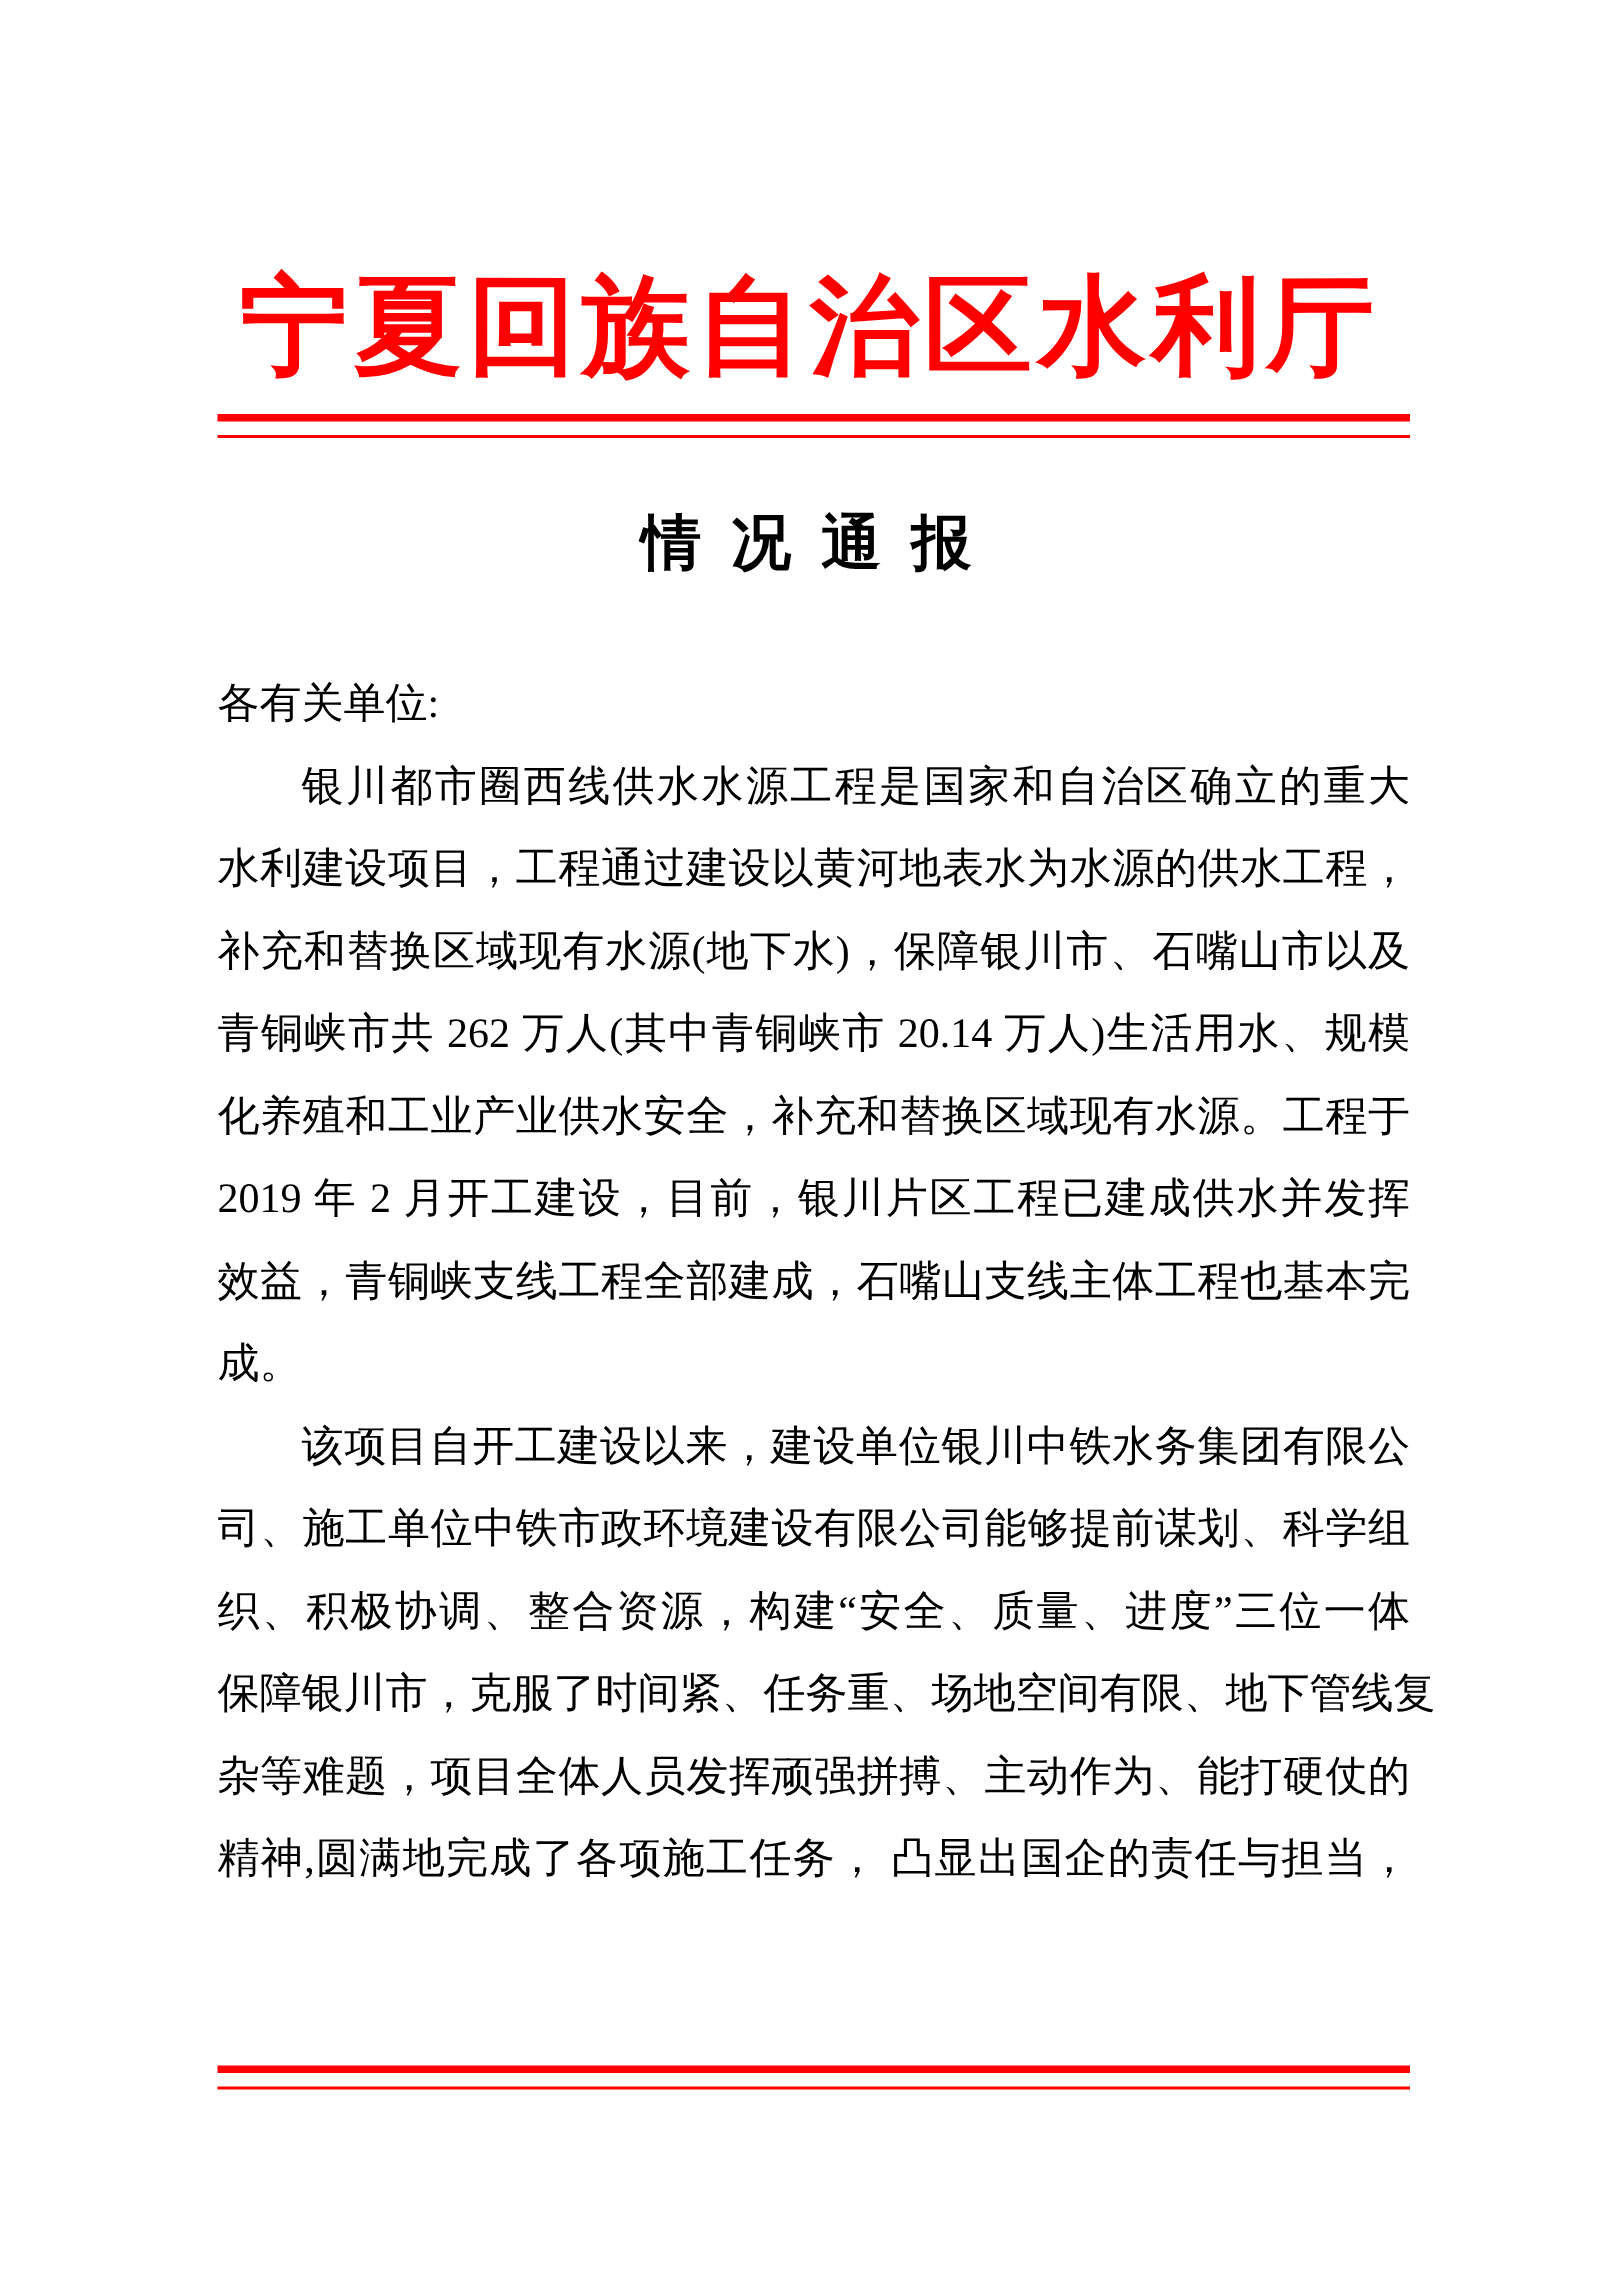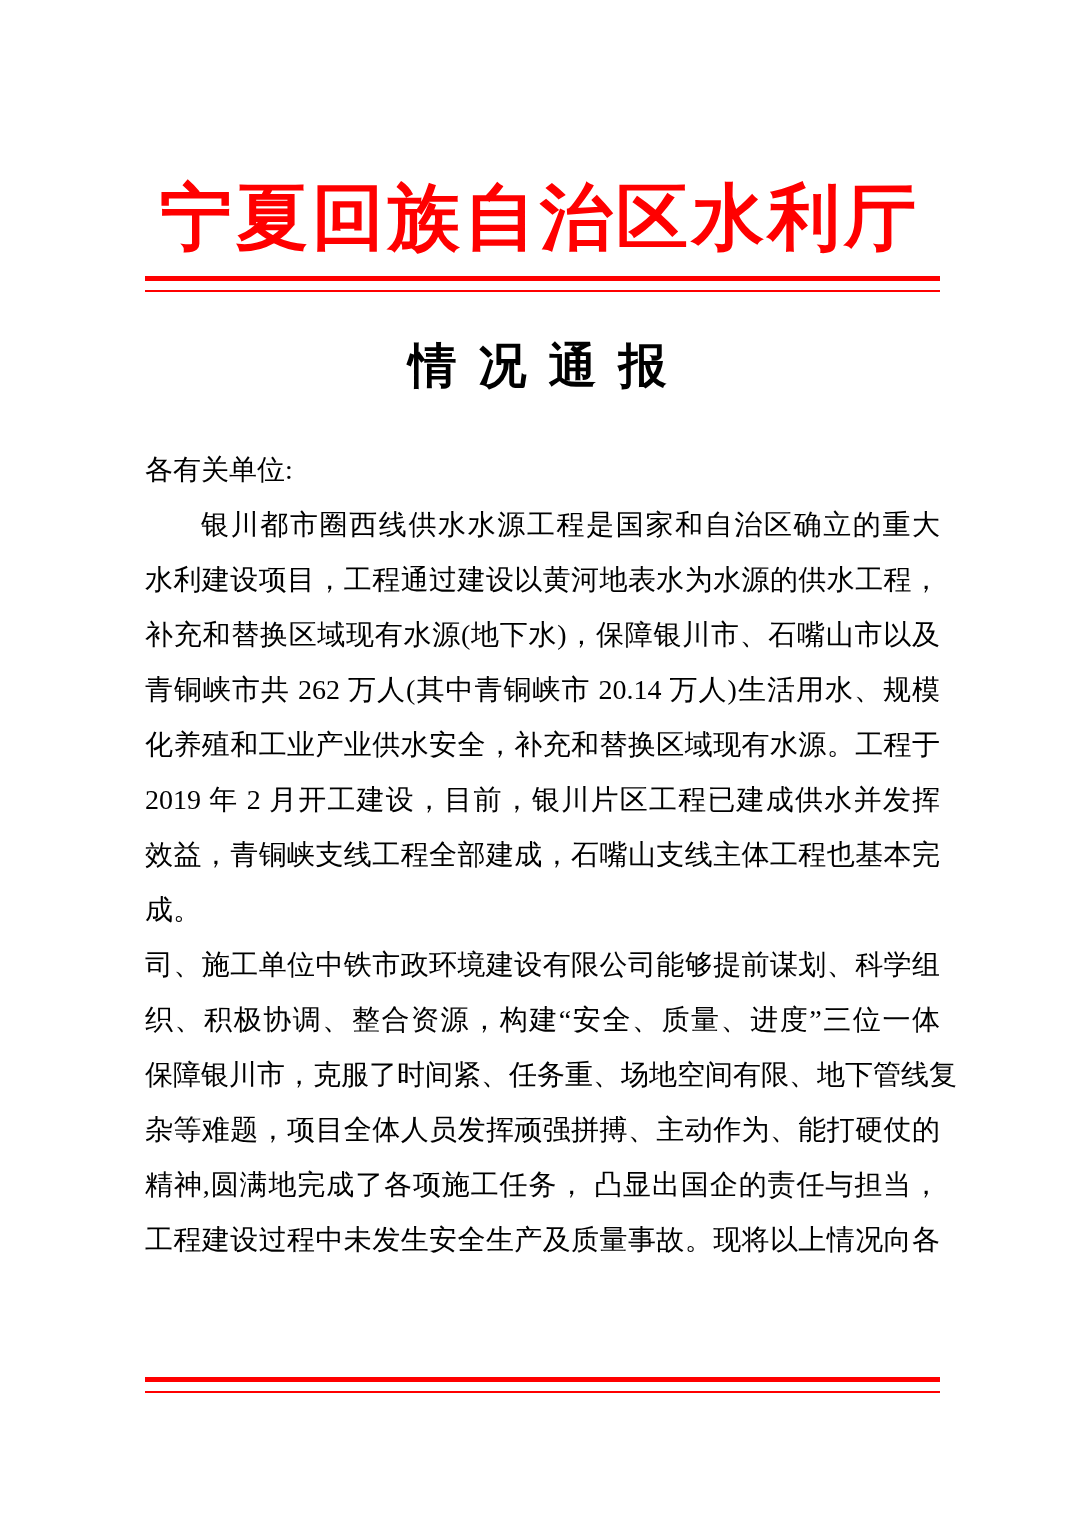--- a/index.html
+++ b/index.html
@@ -43,21 +43,21 @@
     height: 2px;
     background: var(--accent, #ff0000);
     margin-top: 9px;
   }
   .doc-title {
     position: absolute;
     left: 0;
     top: 334px;
     width: 1080px;
     text-align: center;
-    font-size: 48px;
+    font-size: 40px;
     font-weight: bold;
     color: #000000;
     letter-spacing: 5px;
     white-space: nowrap;
   }
   .body-text {
     position: absolute;
     left: 145px;
     top: 442px;
     width: 795px;
@@ -93,24 +93,24 @@
 <div class="body-text">
   <div class="line no-just">各有关单位:</div>
   <div class="line indent">银川都市圈西线供水水源工程是国家和自治区确立的重大</div>
   <div class="line">水利建设项目，工程通过建设以黄河地表水为水源的供水工程，</div>
   <div class="line">补充和替换区域现有水源(地下水)，保障银川市、石嘴山市以及</div>
   <div class="line">青铜峡市共 262 万人(其中青铜峡市 20.14 万人)生活用水、规模</div>
   <div class="line">化养殖和工业产业供水安全，补充和替换区域现有水源。工程于</div>
   <div class="line">2019 年 2 月开工建设，目前，银川片区工程已建成供水并发挥</div>
   <div class="line">效益，青铜峡支线工程全部建成，石嘴山支线主体工程也基本完</div>
   <div class="line no-just">成。</div>
+  <div class="line indent">该项目自开工建设以来，建设单位银川中铁水务集团有限公</div>
   <div class="line">司、施工单位中铁市政环境建设有限公司能够提前谋划、科学组</div>
   <div class="line">织、积极协调、整合资源，构建“安全、质量、进度”三位一体</div>
   <div class="line">保障银川市，克服了时间紧、任务重、场地空间有限、地下管线复</div>
   <div class="line">杂等难题，项目全体人员发挥顽强拼搏、主动作为、能打硬仗的</div>
   <div class="line">精神,圆满地完成了各项施工任务， 凸显出国企的责任与担当，</div>
-  <div class="line">工程建设过程中未发生安全生产及质量事故。现将以上情况向各</div>
 </div>
 
 <div class="rules rules-footer">
   <div class="rule-thick"></div>
   <div class="rule-thin"></div>
 </div>
 
 </body></html>

